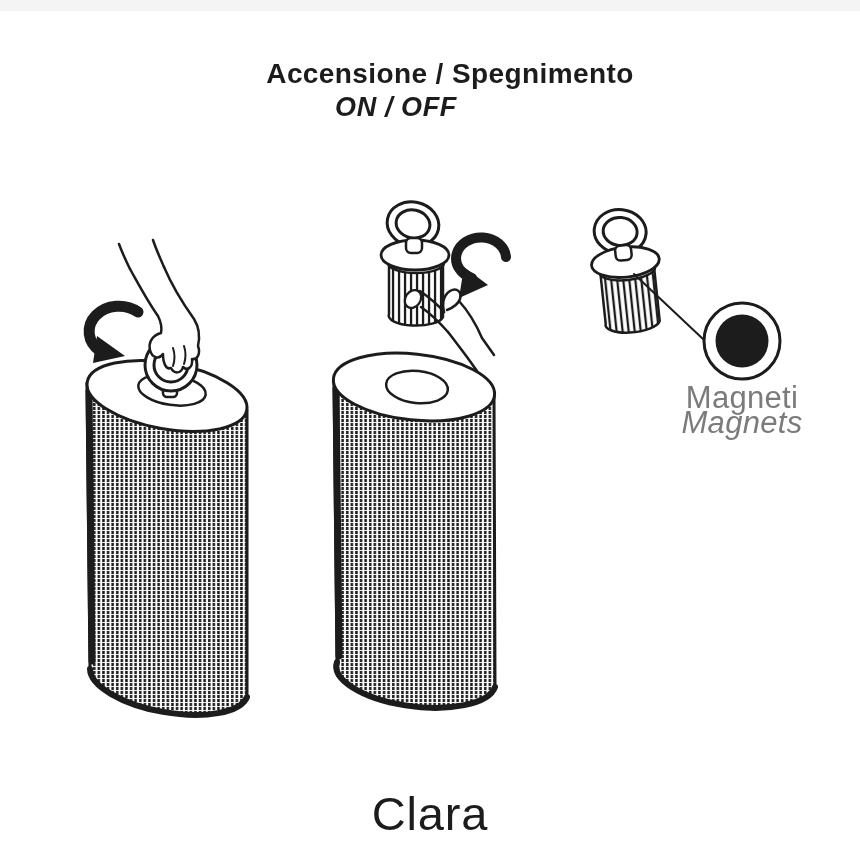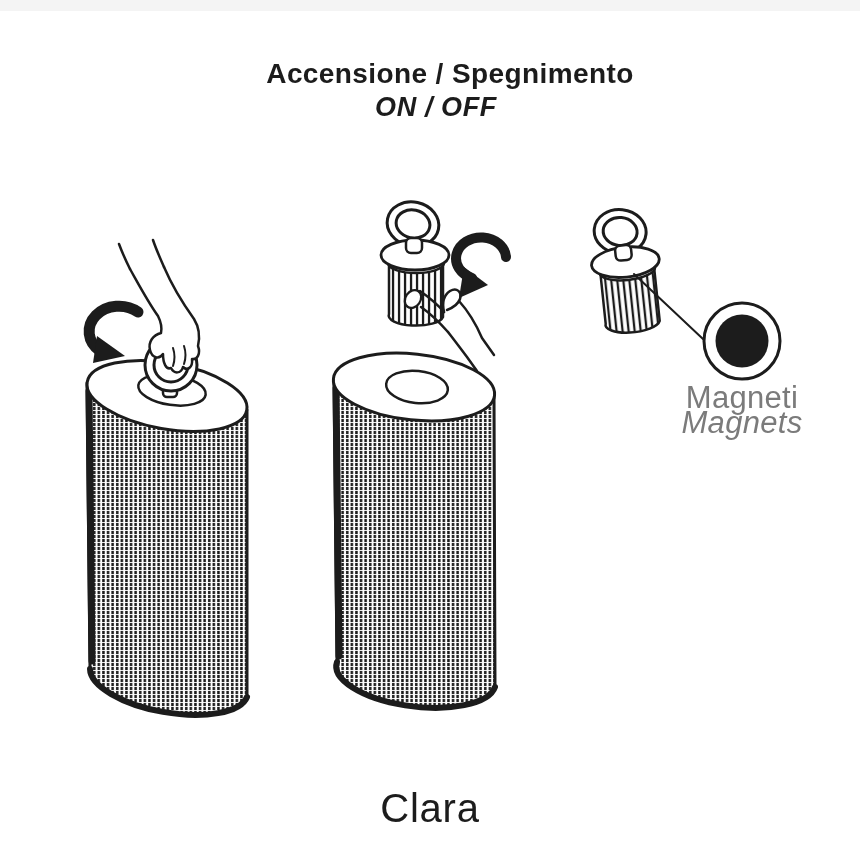--- a/index.html
+++ b/index.html
@@ -15,34 +15,34 @@
     font-family:"Liberation Sans", sans-serif;
     overflow:hidden;
     margin:11px auto;
   }
   .title{
     position:absolute;top:47px;left:450px;transform:translateX(-50%);
     font-size:28px;font-weight:600;letter-spacing:.4px;
     color:var(--ink);white-space:nowrap;
   }
   .subtitle{
-    position:absolute;top:81px;left:436px;transform:translateX(-50%);
+    position:absolute;top:81px;left:396px;transform:translateX(-50%);
     font-size:27px;font-weight:600;font-style:italic;letter-spacing:.6px;
     color:var(--ink);white-space:nowrap;
   }
   .illustration{position:absolute;left:0;top:0;color:var(--ink);}
   .magnet-label{
     position:absolute;left:652px;top:374px;width:180px;
     text-align:center;color:var(--muted);
     font-size:31px;line-height:25px;letter-spacing:.3px;
   }
   .magnet-label .em{font-style:italic;}
   .product-name{
     position:absolute;top:775px;left:430px;transform:translateX(-50%);
-    font-size:40px;font-weight:500;letter-spacing:.8px;
+    font-size:47px;font-weight:500;letter-spacing:.8px;
     color:var(--ink);white-space:nowrap;
   }
 </style>
 </head>
 <body>
 
 <div class="stage">
 
   <div class="title">Accensione / Spegnimento</div>
   <div class="subtitle">ON / OFF</div>

